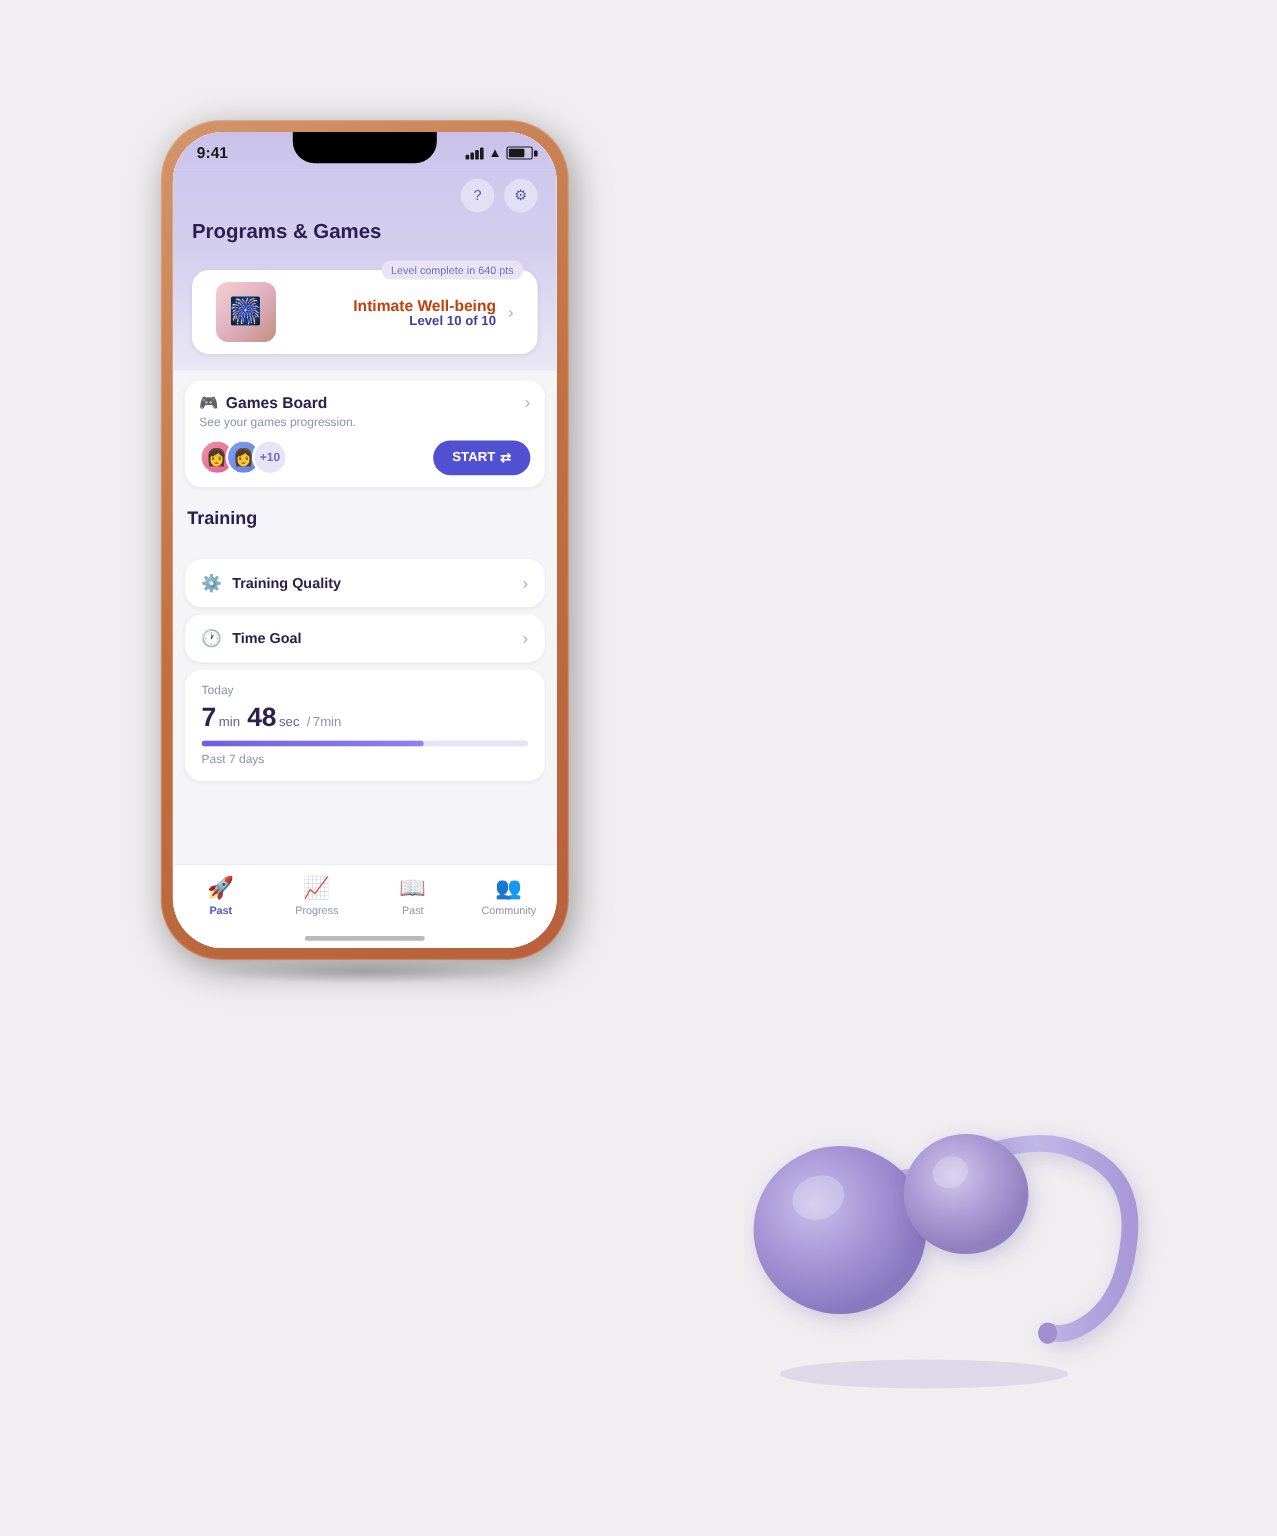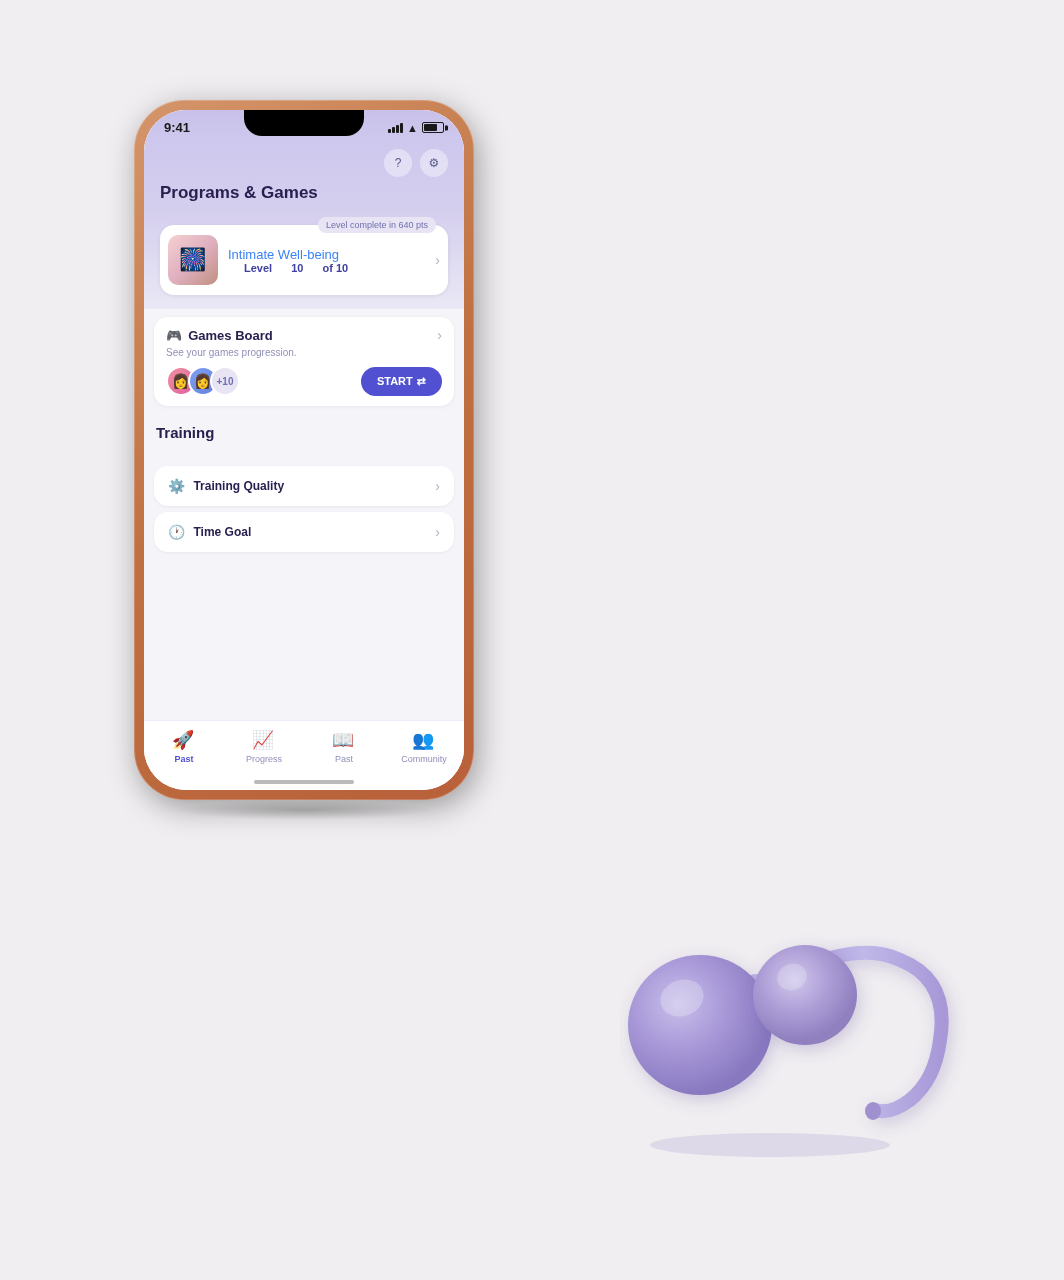--- a/index.html
+++ b/index.html
@@ -172,23 +172,24 @@
       font-size: 17px;
       font-weight: 700;
       color: #2a2050;
       margin-bottom: 22px;
     }
 
     
     .program-card {
       background: #fff;
       border-radius: 14px;
-      padding: 10px 8px;
+      padding: 10px 20px;
       position: relative;
       box-shadow: 0 1px 4px rgba(0,0,0,0.08);
+      text-align: right;
     }
 
     .level-badge {
       position: absolute;
       top: -8px;
       right: 12px;
       background: #e8e4f4;
       color: #7070b0;
       font-size: 9px;
       padding: 3px 8px;
@@ -216,33 +217,32 @@
     .program-thumb-figure {
       font-size: 22px;
     }
 
     .program-info {
       flex: 1;
     }
 
     .program-name {
       font-size: 13px;
-      font-weight: 400;
-      color: #3b82f6;
+      font-weight: 700;
+      color: #c2410c;
     }
 
     .program-level {
       font-size: 11px;
       color: #7070a0;
     }
 
     .program-level span {
       font-weight: 700;
       color: #4040a0;
-      margin-left: 16px;
     }
 
     .chevron {
       color: #b0b0c8;
       font-size: 14px;
     }
 
     
     .scroll-content {
       flex: 1;
@@ -609,20 +609,35 @@
 
               <div class="training-item">
                 <div class="training-item-left">
                   <span class="training-icon">🕐</span>
                   <span class="training-label">Time Goal</span>
                 </div>
                 <span class="chevron">›</span>
               </div>
             </div>
 
+            <div class="today-stats">
+              <div class="today-label">Today</div>
+              <div class="today-time">
+                <span class="time-big">7</span>
+                <span class="time-unit">min</span>
+                <span class="time-big">48</span>
+                <span class="time-unit">sec</span>
+                <span class="time-goal">/</span>
+                <span class="time-goal">7min</span>
+              </div>
+              <div class="progress-bar-track">
+                <div class="progress-bar-fill" style="width:68%"></div>
+              </div>
+              <div class="past-days-label">Past 7 days</div>
+            </div>
 
           </div>
 
           <div class="bottom-nav">
             <div class="nav-item">
               <span class="nav-icon active">🚀</span>
               <span class="nav-label active">Past</span>
             </div>
             <div class="nav-item">
               <span class="nav-icon">📈</span>

